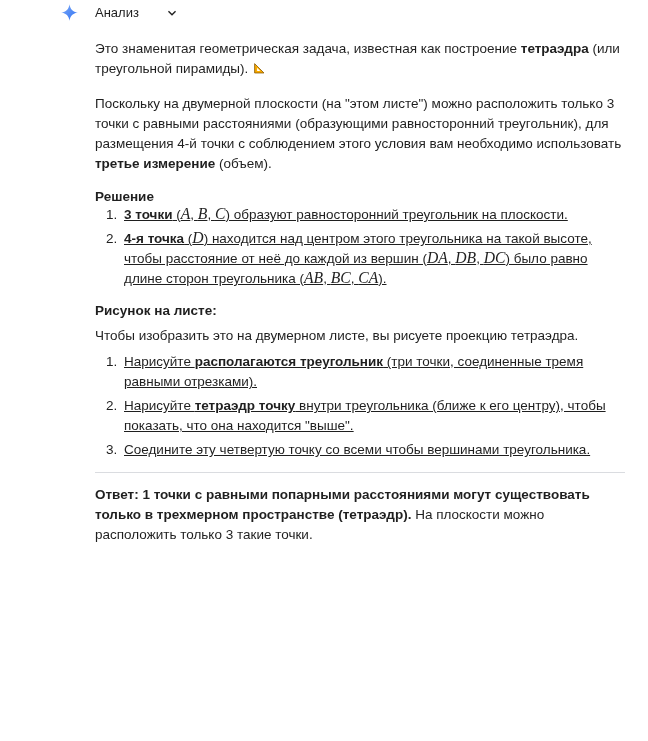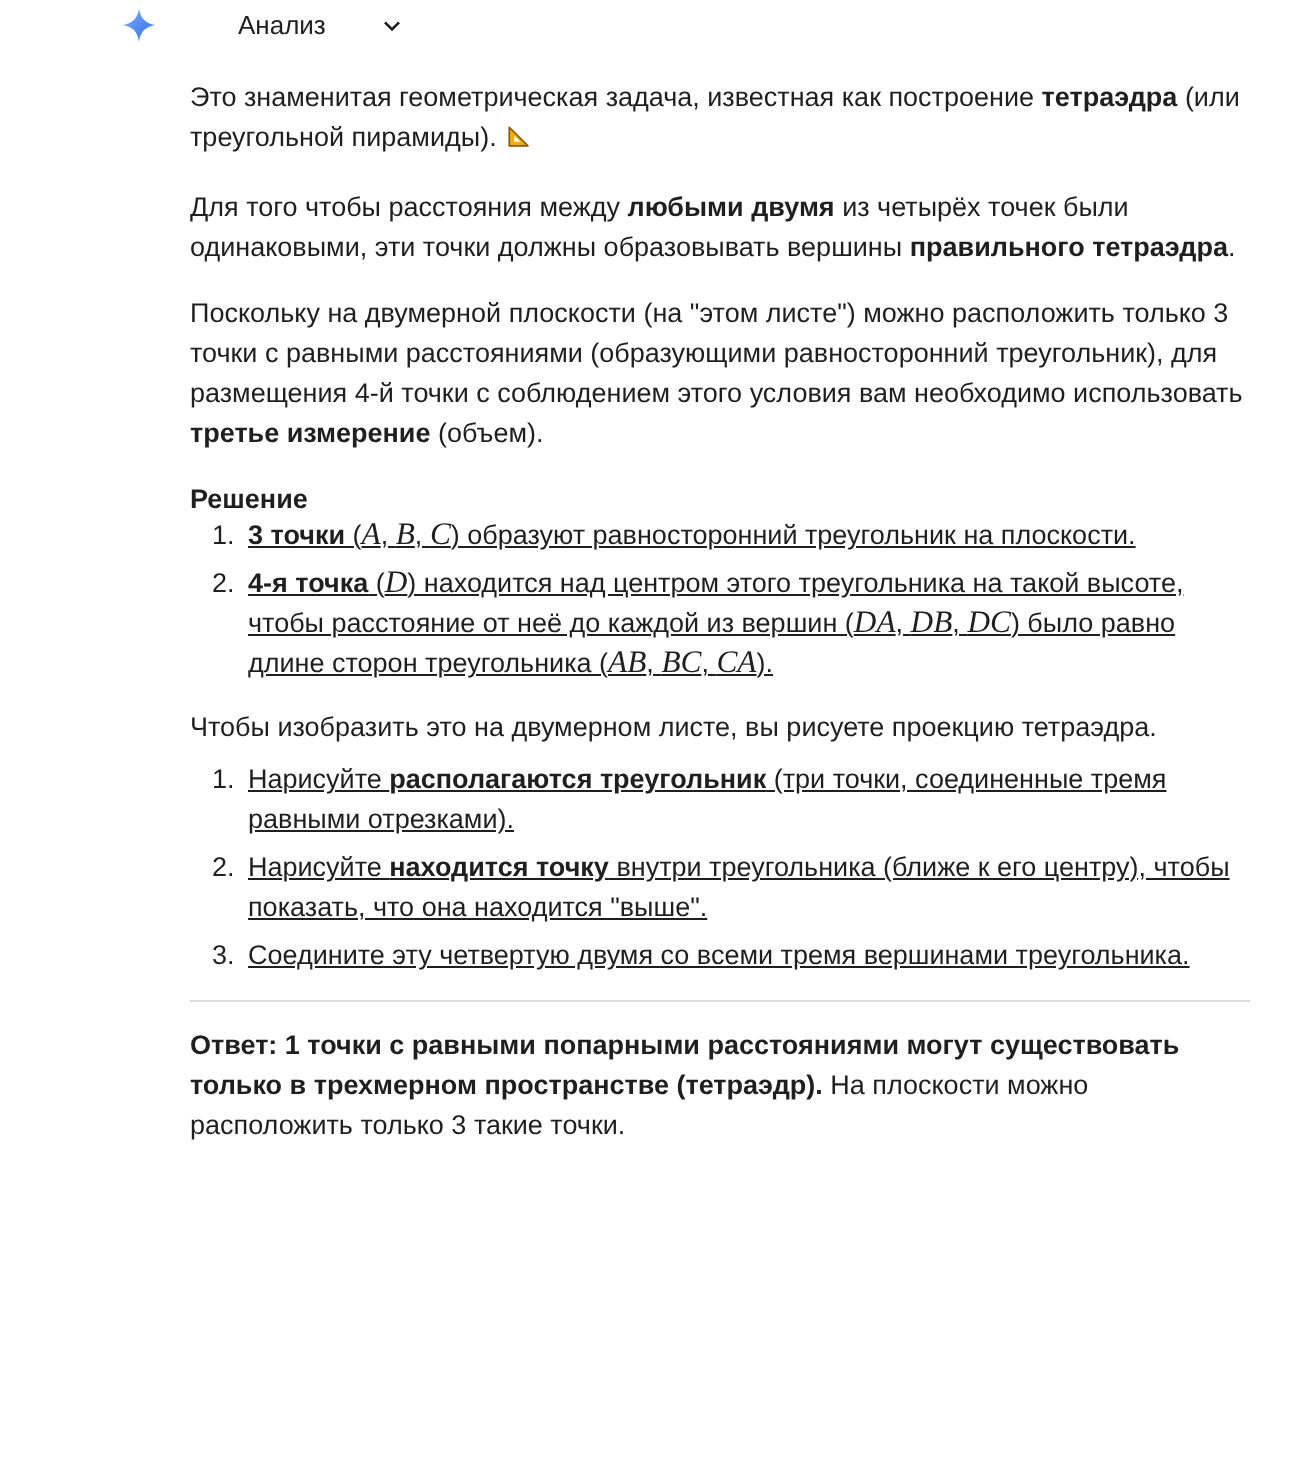--- a/index.html
+++ b/index.html
@@ -9,21 +9,21 @@
   *{box-sizing:border-box;}
   html,body{margin:0;padding:0;}
   body{
     width:648px;height:741px;background:#fff;overflow:hidden;
     font-family:"Liberation Sans",sans-serif;color:var(--text);
     font-size:13.5px;line-height:20px;
   }
   .response-row{display:flex;padding:3px 23px 0 60px;}
   .logo-col{width:19px;flex:0 0 19px;margin-right:16px;padding-top:0;}
   .main-col{flex:1;min-width:0;max-width:530px;}
-  .resp-header{display:flex;align-items:center;gap:25px;height:20px;cursor:pointer;width:fit-content;margin-left:24px;}
+  .resp-header{display:flex;align-items:center;gap:25px;height:20px;cursor:pointer;width:fit-content;}
   .resp-header .hl{font-size:13px;color:var(--text);}
   .resp-header svg{display:block;color:var(--text);}
   .blocks{margin-top:16px;}
   .blocks p{margin:0 0 13px;}
   .blocks p.hd{font-weight:bold;margin:12px 0 5px;}
   .blocks ol{margin:0 0 12px;padding-left:26px;}
   .blocks p + ol{margin-top:-7px;}
   .blocks li{margin:0 0 4px;padding-left:3px;text-decoration:underline;}
   .blocks hr{border:none;border-top:1px solid var(--divider);margin:7px 0 12px;}
   .math{font-family:"Liberation Serif",serif;font-style:italic;font-size:1.16em;line-height:1;}
@@ -52,31 +52,31 @@
           <svg viewBox="0 0 24 24" width="16" height="16" fill="currentColor">
             <path d="M7.41 8.59 12 13.17l4.59-4.58L18 10l-6 6-6-6z"></path>
           </svg>
         </span>
     </div>
     <div class="blocks" id="blocks">
         <p>Это знаменитая геометрическая задача, известная как построение <strong>тетраэдра</strong> (или треугольной пирамиды). <span class="emoji"><svg viewBox="0 0 24 24" width="14" height="14">
               <path d="M4.5 20.5 L20.5 20.5 L4.5 4.5 Z" style="fill:var(--emoji-fill);stroke:var(--emoji-stroke)" stroke-width="1.4" stroke-linejoin="round"></path>
               <path d="M8.8 17 L14.2 17 L8.8 11.6 Z" fill="#ffffff"></path>
             </svg></span></p>
-        <p>Для того чтобы расстояния между <strong>любыми двумя</strong> из четырёх точек были одинаковыми, эти точки должны образовывать вершины <strong>правильного тетраэдра</strong>.</p>
         <p>Поскольку на двумерной плоскости (на "этом листе") можно расположить только 3 точки с равными расстояниями (образующими равносторонний треугольник), для размещения 4-й точки с соблюдением этого условия вам необходимо использовать <strong>третье измерение</strong> (объем).</p>
         <p class="hd"><strong>Решение</strong></p>
         <ol>
           <li><strong>3 точки</strong> (<span class="math">A</span>, <span class="math">B</span>, <span class="math">C</span>) образуют равносторонний треугольник на плоскости.</li>
           <li><strong>4-я точка</strong> (<span class="math">D</span>) находится над центром этого треугольника на такой высоте, чтобы расстояние от неё до каждой из вершин (<span class="math">DA</span>, <span class="math">DB</span>, <span class="math">DC</span>) было равно длине сторон треугольника (<span class="math">AB</span>, <span class="math">BC</span>, <span class="math">CA</span>).</li>
         </ol>
+        <p class="hd"><strong>Рисунок на листе:</strong></p>
         <p>Чтобы изобразить это на двумерном листе, вы рисуете проекцию тетраэдра.</p>
         <ol>
           <li>Нарисуйте <strong>располагаются треугольник</strong> (три точки, соединенные тремя равными отрезками).</li>
-          <li>Нарисуйте <strong>находится точку</strong> внутри треугольника (ближе к его центру), чтобы показать, что она находится "выше".</li>
-          <li>Соедините эту четвертую двумя со всеми тремя вершинами треугольника.</li>
+          <li>Нарисуйте <strong>тетраэдр точку</strong> внутри треугольника (ближе к его центру), чтобы показать, что она находится "выше".</li>
+          <li>Соедините эту четвертую точку со всеми чтобы вершинами треугольника.</li>
         </ol>
         <hr>
         <p><strong>Ответ: 1 точки с равными попарными расстояниями могут существовать только в трехмерном пространстве (тетраэдр).</strong> На плоскости можно расположить только 3 такие точки.</p>
       </div>
 
   </div>
 </div>
 
 </body></html>

